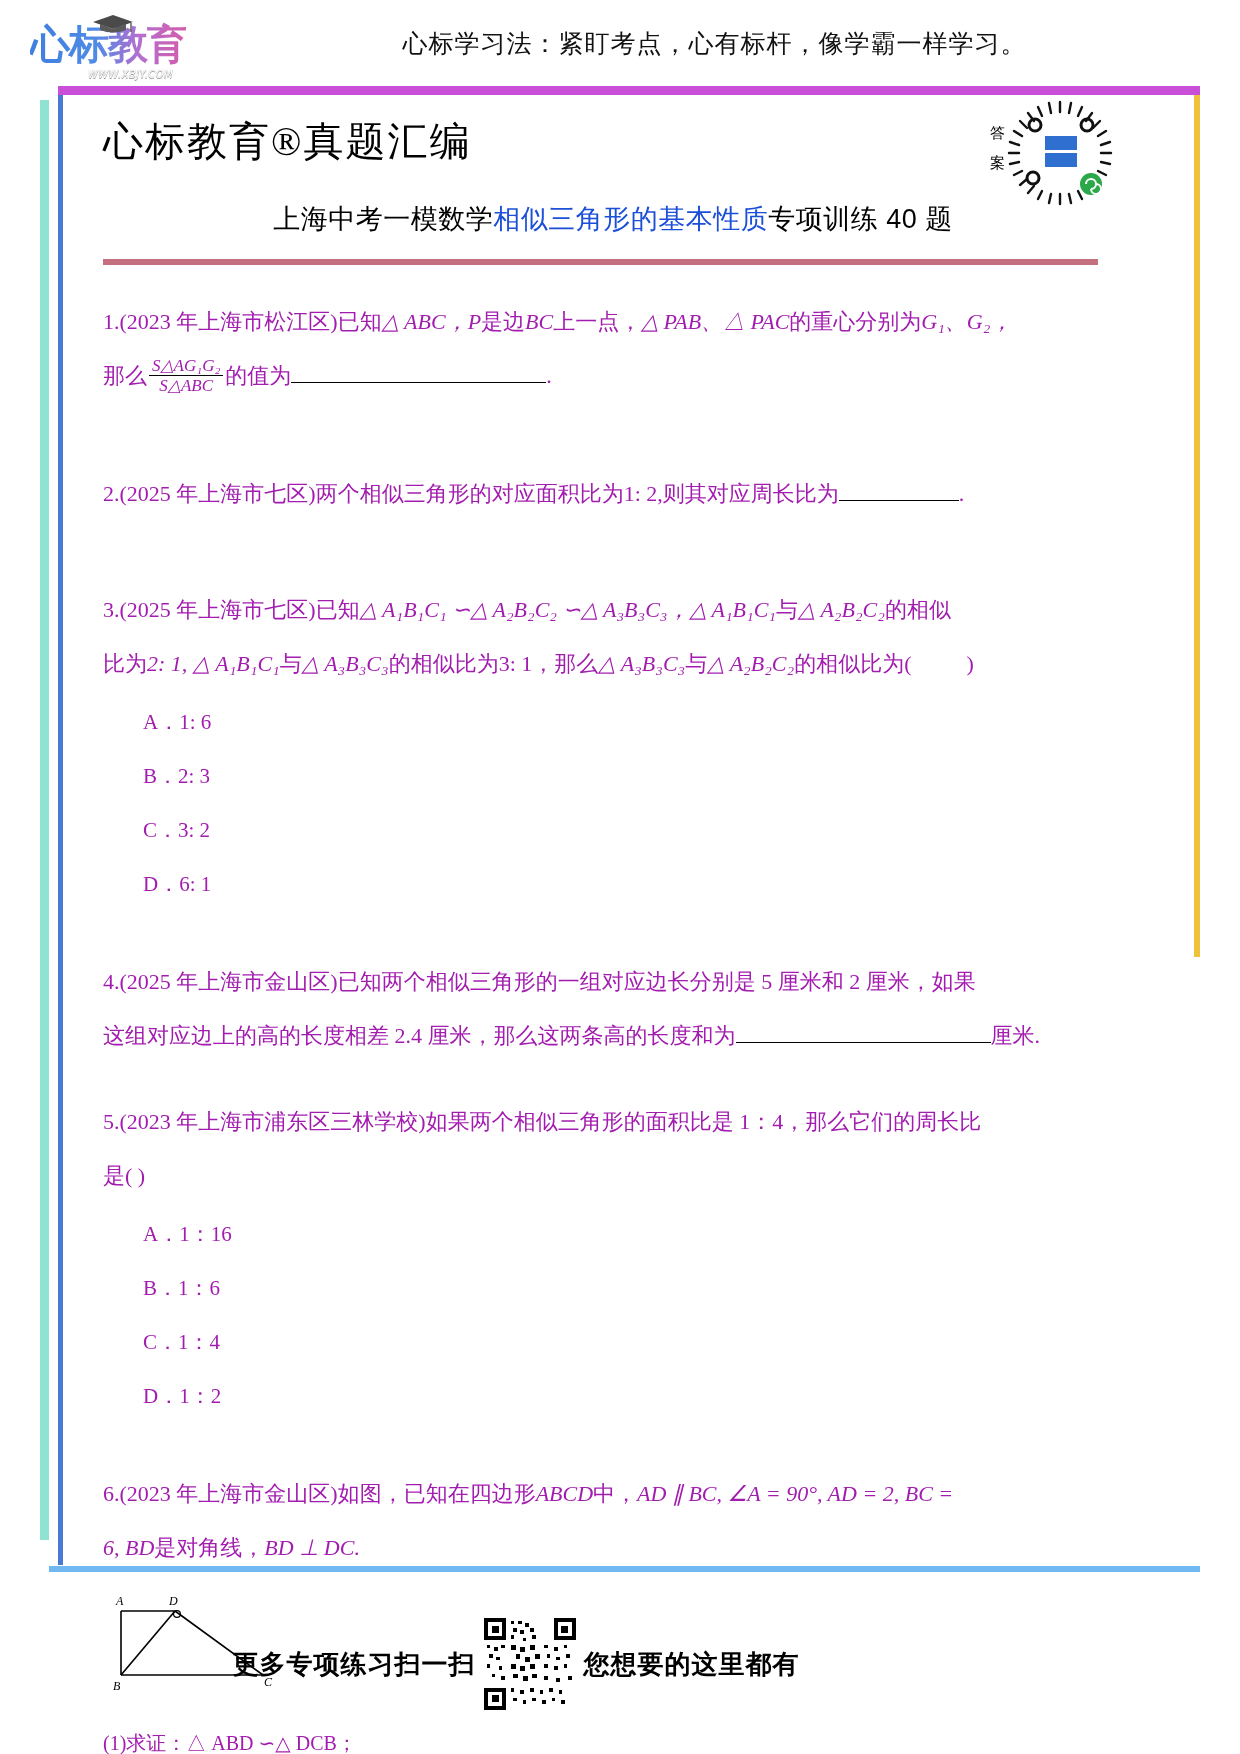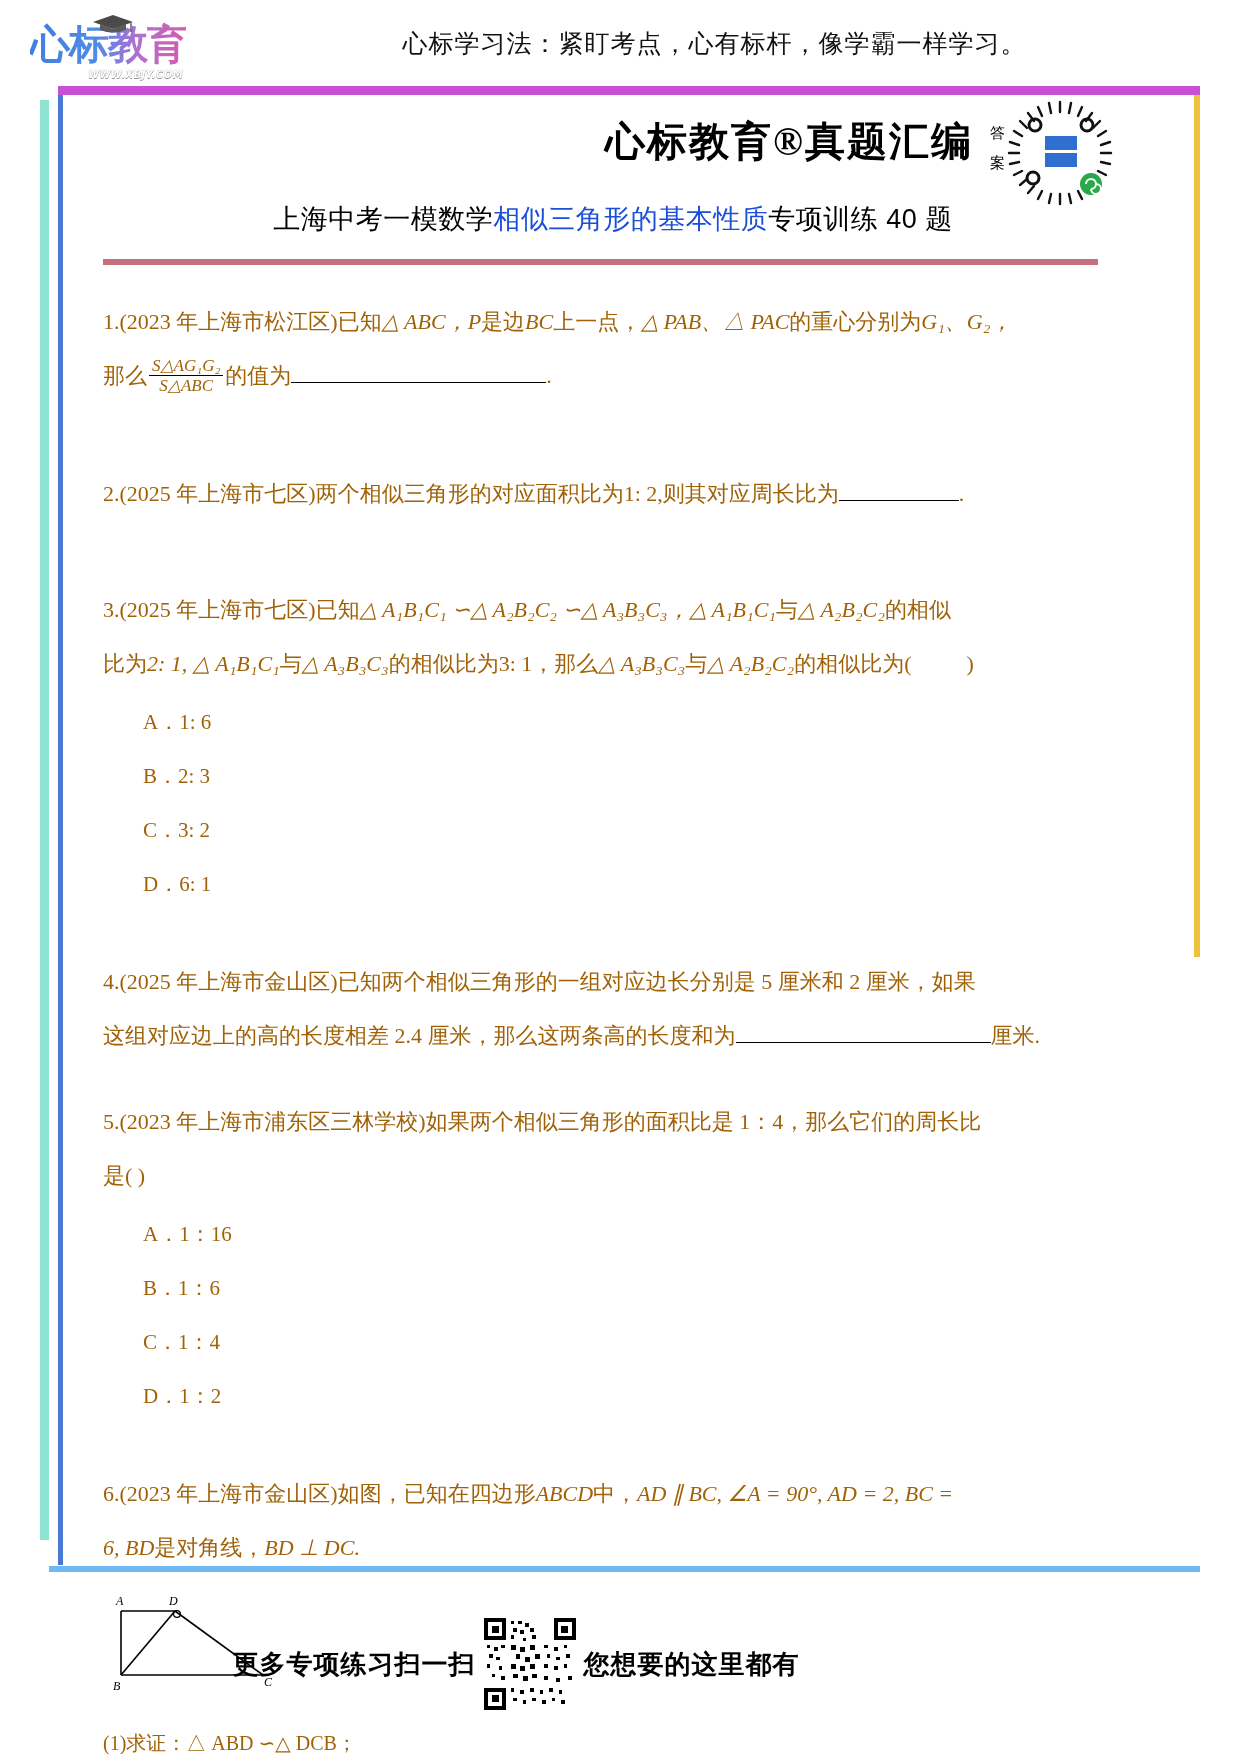--- a/index.html
+++ b/index.html
@@ -45,21 +45,21 @@
   .logo-cap {
     position: absolute;
     left: 62px; top: 6px;
     width: 42px; height: 20px;
   }
   .logo-url {
     position: absolute;
     left: 58px; bottom: -2px;
     font-family: "DejaVu Sans", sans-serif;
     font-style: italic;
-    font-weight: bold;
+    font-weight: normal;
     font-size: 10px;
     color: #ffffff;
     letter-spacing: .4px;
     text-shadow: 0 0 1px #888, 0 1px 0 #999;
   }
   .slogan {
     flex: 1 1 auto;
     text-align: center;
     font-family: Liberation Sans, sans-serif;
     font-size: 25px;
@@ -101,23 +101,23 @@
   }
 
   
   .content {
     position: absolute;
     left: 103px; top: 96px;
     width: 1020px;
   }
 
   .doc-title {
-    text-align: right;
+    text-align: left;
     font-family: "Liberation Serif", serif;
-    font-weight: bold;
+    font-weight: normal;
     font-size: 40px;
     letter-spacing: 2px;
     margin: 18px 0 0 0;
     padding-right: 150px;
   }
   .doc-subtitle {
     text-align: center;
     font-family: "Liberation Sans", sans-serif;
     font-weight: normal;
     font-size: 27px;
@@ -147,21 +147,21 @@
     position: absolute;
     right: 8px; top: 2px;
     width: 110px; height: 110px;
   }
 
   
   .q {
     font-family: "Liberation Serif", serif;
     font-size: 22px;
     line-height: 54px;
-    color: #a16207;
+    color: #a21caf;
     margin-top: 30px;
   }
   .q-line { white-space: nowrap; }
   .mi { font-style: italic; font-family: "Liberation Serif", serif; }
   .num { font-family: "Liberation Serif", serif; }
   .blank-s { display:inline-block; border-bottom:1.5px solid #000; width:120px; }
   .blank-l { display:inline-block; border-bottom:1.5px solid #000; width:255px; }
 
   .frac {
     display: inline-block;

